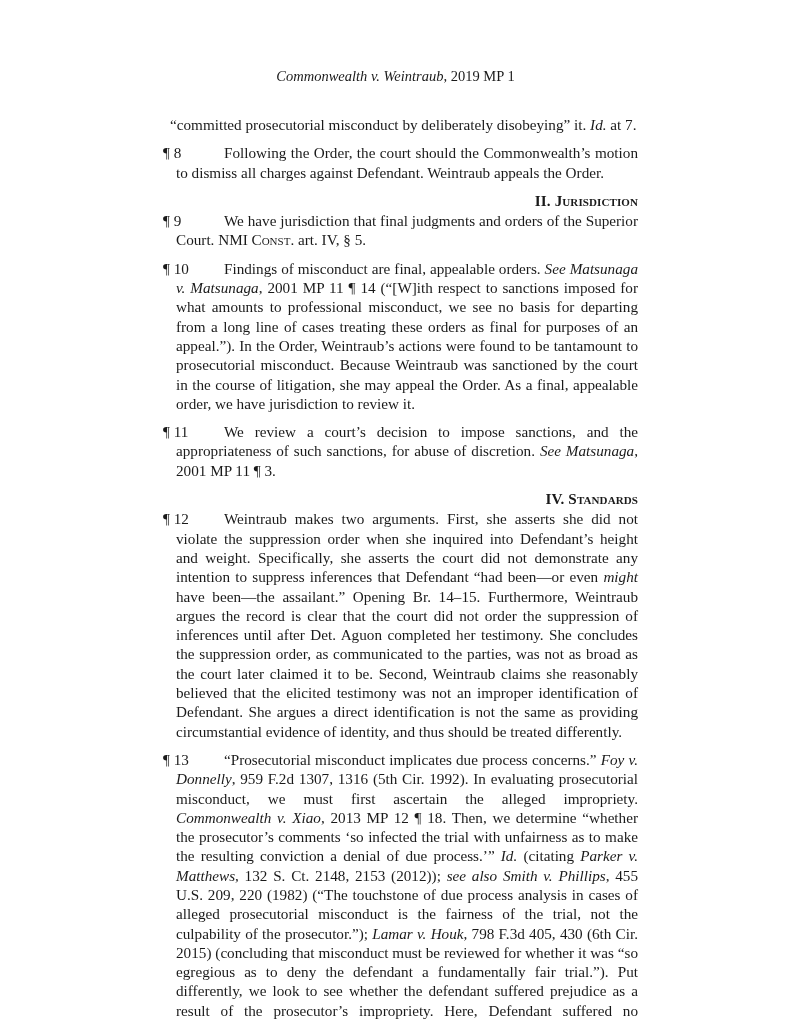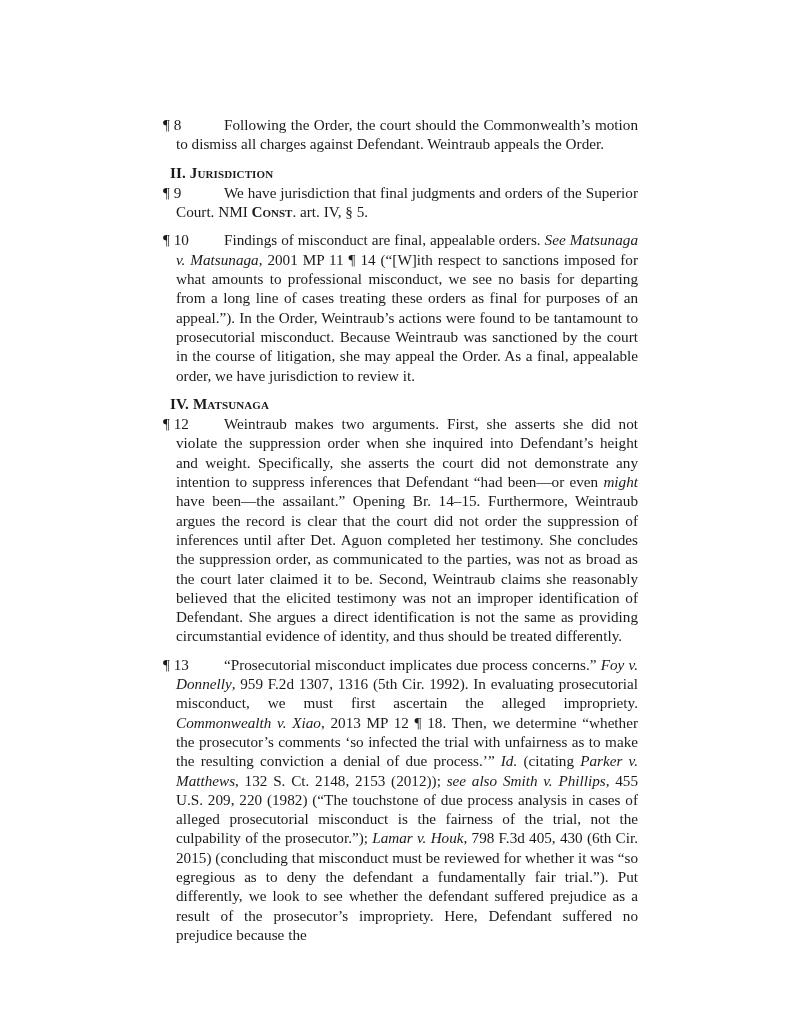--- a/index.html
+++ b/index.html
@@ -8,45 +8,48 @@
   .page { position: absolute; left: 0; top: 0; width: 791px; height: 1024px; }
   .running-head { position: absolute; top: 68px; left: 0; width: 791px; text-align: center;
                   font-size: 14.5px; }
   .running-head i { font-style: italic; }
   .body { position: absolute; left: 170px; width: 468px; top: 115px; font-size: 15.2px;
           line-height: 19.3px; text-align: justify; }
   .para { margin: 0 0 9px 0; position: relative; text-indent: 0; }
   .para.numbered { padding-left: 6px; }
   .para .pnum { position: absolute; left: -7px; top: 0; }
   .para .first { display: inline-block; width: 48px; }
-  .heading { text-align: left; font-weight: bold; margin: 2px 0 1px 0; font-size: 15.2px;
+  .heading { text-align: right; font-weight: bold; margin: 2px 0 1px 0; font-size: 15.2px;
              font-variant: small-caps; letter-spacing: 0.1px; }
   .cont { margin: 0 0 9px 0; }
   i { font-style: italic; }
-  .sc { font-variant: small-caps; font-weight: bold; }
+  .sc { font-variant: small-caps; }
 </style>
 </head>
 <body>
 
 <div class="page">
 
+  <div class="running-head"><i>Commonwealth v. Weintraub</i><span>, 2019 MP 1</span></div>
 
   <div class="body">
 
+    <p class="cont"><span>“committed prosecutorial misconduct by deliberately disobeying” it. </span><i>Id.</i><span> at 7.</span></p>
 
     <p class="para numbered"><span class="pnum">¶ 8</span><span class="first"></span><span>Following the Order, the court should the Commonwealth’s motion to dismiss all charges against Defendant. Weintraub appeals the Order.</span></p>
 
     <div class="heading">II. Jurisdiction</div>
 
     <p class="para numbered"><span class="pnum">¶ 9</span><span class="first"></span><span>We have jurisdiction that final judgments and orders of the Superior Court. NMI </span><span class="sc">Const</span><span>. art. IV, § 5.</span></p>
 
     <p class="para numbered"><span class="pnum">¶ 10</span><span class="first"></span><span>Findings of misconduct are final, appealable orders. </span><i>See Matsunaga v. Matsunaga</i><span>, 2001 MP 11 ¶ 14 (“[W]ith respect to sanctions imposed for what amounts to professional misconduct, we see no basis for departing from a long line of cases treating these orders as final for purposes of an appeal.”). In the Order, Weintraub’s actions were found to be tantamount to prosecutorial misconduct. Because Weintraub was sanctioned by the court in the course of litigation, she may appeal the Order. As a final, appealable order, we have jurisdiction to review it.</span></p>
 
 
+    <p class="para numbered"><span class="pnum">¶ 11</span><span class="first"></span><span>We review a court’s decision to impose sanctions, and the appropriateness of such sanctions, for abuse of discretion. </span><i>See Matsunaga</i><span>, 2001 MP 11 ¶ 3.</span></p>
 
-    <div class="heading">IV. Matsunaga</div>
+    <div class="heading">IV. Standards</div>
 
     <p class="para numbered"><span class="pnum">¶ 12</span><span class="first"></span><span>Weintraub makes two arguments. First, she asserts she did not violate the suppression order when she inquired into Defendant’s height and weight. Specifically, she asserts the court did not demonstrate any intention to suppress inferences that Defendant “had been—or even </span><i>might</i><span> have been—the assailant.” Opening Br. 14–15. Furthermore, Weintraub argues the record is clear that the court did not order the suppression of inferences until after Det. Aguon completed her testimony. She concludes the suppression order, as communicated to the parties, was not as broad as the court later claimed it to be. Second, Weintraub claims she reasonably believed that the elicited testimony was not an improper identification of Defendant. She argues a direct identification is not the same as providing circumstantial evidence of identity, and thus should be treated differently.</span></p>
 
     <p class="para numbered"><span class="pnum">¶ 13</span><span class="first"></span><span>“Prosecutorial misconduct implicates due process concerns.” </span><i>Foy v. Donnelly</i><span>, 959 F.2d 1307, 1316 (5th Cir. 1992). In evaluating prosecutorial misconduct, we must first ascertain the alleged impropriety. </span><i>Commonwealth v. Xiao</i><span>, 2013 MP 12 ¶ 18. Then, we determine “whether the prosecutor’s comments ‘so infected the trial with unfairness as to make the resulting conviction a denial of due process.’” </span><i>Id.</i><span> (citating </span><i>Parker v. Matthews</i><span>, 132 S. Ct. 2148, 2153 (2012)); </span><i>see also Smith v. Phillips</i><span>, 455 U.S. 209, 220 (1982) (“The touchstone of due process analysis in cases of alleged prosecutorial misconduct is the fairness of the trial, not the culpability of the prosecutor.”); </span><i>Lamar v. Houk</i><span>, 798 F.3d 405, 430 (6th Cir. 2015) (concluding that misconduct must be reviewed for whether it was “so egregious as to deny the defendant a fundamentally fair trial.”). Put differently, we look to see whether the defendant suffered prejudice as a result of the prosecutor’s impropriety. Here, Defendant suffered no prejudice because the</span></p>
 
   </div>
 </div>
 
 </body></html>

